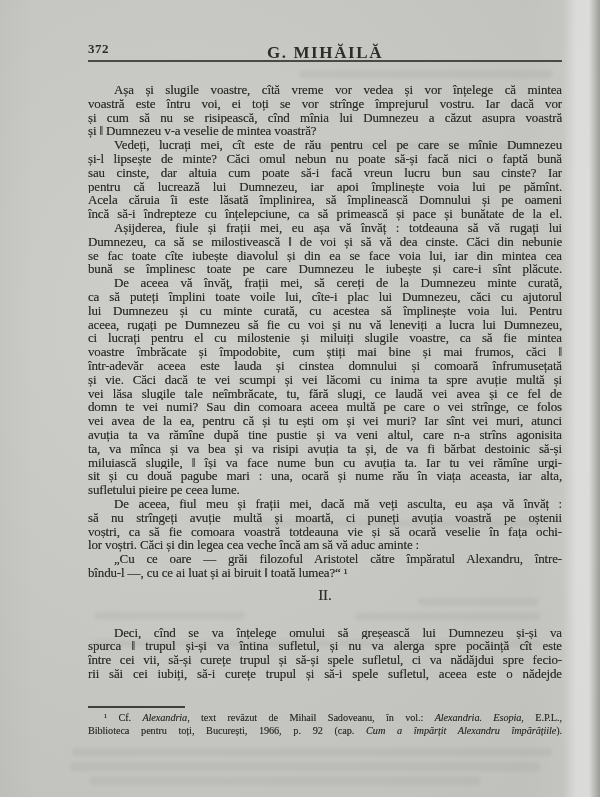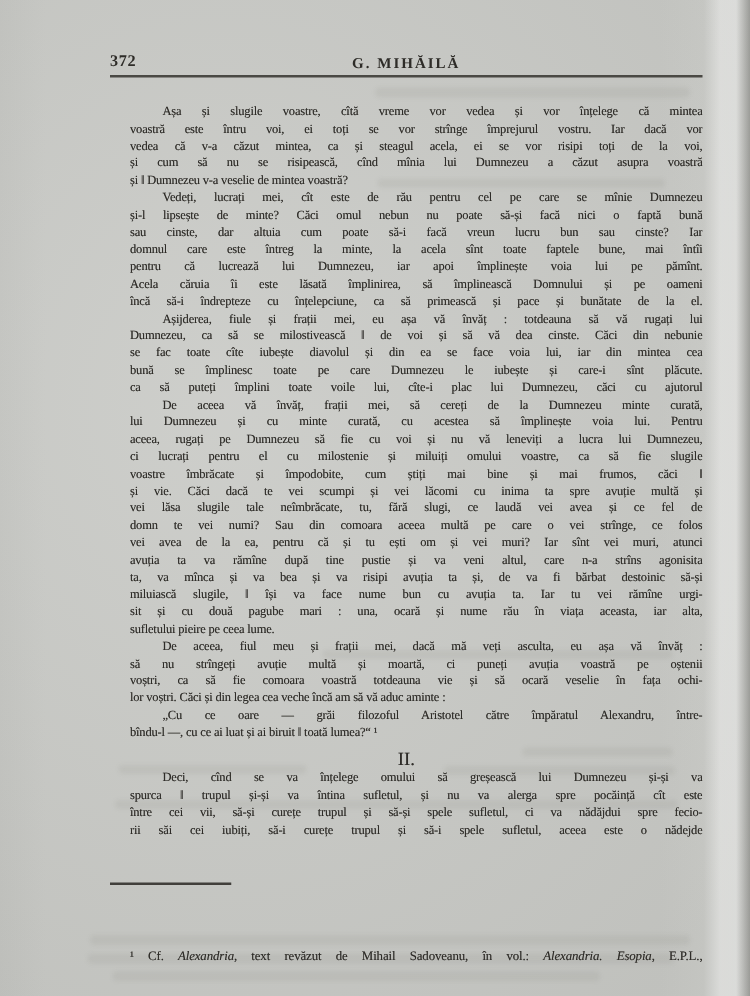--- a/index.html
+++ b/index.html
@@ -19,61 +19,59 @@
     background: linear-gradient(to right, rgba(255,255,255,0) 0%, rgba(255,255,255,0.40) 35%, rgba(255,255,255,0.42) 70%, rgba(96,96,92,0.38) 100%);
     pointer-events: none;
   }
   
   .page-number {
     position: absolute; left: 88px; top: 41px;
     font-size: 13px; font-weight: bold; letter-spacing: 0.5px;
   }
   .running-head {
     position: absolute; left: 88px; top: 43px; width: 474px;
-    text-align: center; font-size: 12px; font-weight: bold; letter-spacing: 1.6px;
+    text-align: center; font-size: 17px; font-weight: bold; letter-spacing: 1.6px;
   }
   .header-rule {
     position: absolute; left: 88px; top: 60px; width: 474px; height: 2.4px;
     background: #4a4944;
   }
   
   .text-block {
     position: absolute; left: 88px; top: 83px; width: 474px;
   }
   .line {
     position: relative;
     height: 13.8px; line-height: 13.8px;
-    font-size: 10px; letter-spacing: -0.15px;
+    font-size: 13px; letter-spacing: -0.15px;
     text-align: justify; text-align-last: justify;
     overflow: hidden; white-space: normal;
     text-shadow: 0 0 0.4px rgba(46,44,40,0.55);
-    margin-left: 16px;
   }
   .line.last { text-align-last: left; }
   .line.indent { text-indent: 26px; }
   .section-heading {
-    height: 14px; line-height: 14px; margin: 8px 0 1px 0;
+    height: 14px; line-height: 14px; margin: 8px 0 24px 0;
     text-align: center; font-size: 15px;
     text-shadow: 0 0 0.4px rgba(46,44,40,0.55);
   }
   
   .footnote-rule {
     position: absolute; left: 88px; top: 706px; width: 97px; height: 1.6px;
     background: #413f3b;
   }
   .footnote {
     position: absolute; left: 88px; top: 711px; width: 474px;
   }
   .fline {
     height: 13px; line-height: 13px;
     font-size: 10.3px; letter-spacing: -0.1px;
     text-align: justify; text-align-last: justify;
     overflow: hidden;
     text-shadow: 0 0 0.4px rgba(46,44,40,0.5);
-    margin-top: 48px;
   }
   .fline.indent { text-indent: 16px; }
   .fline i { font-style: italic; }
   
   .smudge {
     position: absolute; border-radius: 4px;
     background: rgba(100,102,95,0.085);
     filter: blur(1.6px);
     pointer-events: none;
   }
@@ -95,46 +93,45 @@
   <div class="smudge" style="left:90px; top:777px; width:390px; height:8px;"></div>
 
   <div class="page-number">372</div>
   <div class="running-head">G. MIHĂILĂ</div>
   <div class="header-rule"></div>
 
   <div class="text-block">
       <div class="para">
         <div class="line indent"><span>Așa și slugile voastre, cîtă vreme vor vedea și vor înțelege că mintea</span></div>
         <div class="line"><span>voastră este întru voi, ei toți se vor strînge împrejurul vostru. Iar dacă vor</span></div>
-        <div class="line"><span>vedea că v-a căzut mintea, ca și steagul acela, ei se vor risipi toți de la voi,</span></div>
         <div class="line"><span>și cum să nu se risipească, cînd mînia lui Dumnezeu a căzut asupra voastră</span></div>
         <div class="line last"><span>și ‖ Dumnezeu v-a veselie de mintea voastră?</span></div>
       </div>
       <div class="para">
         <div class="line indent"><span>Vedeți, lucrați mei, cît este de rău pentru cel pe care se mînie Dumnezeu</span></div>
         <div class="line"><span>și-l lipsește de minte? Căci omul nebun nu poate să-și facă nici o faptă bună</span></div>
         <div class="line"><span>sau cinste, dar altuia cum poate să-i facă vreun lucru bun sau cinste? Iar</span></div>
-        <div class="line"><span>domnul care este întreg la minte, la acela sînt toate faptele bune, mai întîi</span></div>
         <div class="line"><span>pentru că lucrează lui Dumnezeu, iar apoi împlinește voia lui pe pămînt.</span></div>
         <div class="line"><span>Acela căruia îi este lăsată împlinirea, să împlinească Domnului și pe oameni</span></div>
         <div class="line"><span>încă să-i îndrepteze cu înțelepciune, ca să primească și pace și bunătate de la el.</span></div>
       </div>
       <div class="para">
         <div class="line indent"><span>Așijderea, fiule și frații mei, eu așa vă învăț : totdeauna să vă rugați lui</span></div>
         <div class="line"><span>Dumnezeu, ca să se milostivească ‖ de voi și să vă dea cinste. Căci din nebunie</span></div>
         <div class="line"><span>se fac toate cîte iubește diavolul și din ea se face voia lui, iar din mintea cea</span></div>
         <div class="line"><span>bună se împlinesc toate pe care Dumnezeu le iubește și care-i sînt plăcute.</span></div>
       </div>
       <div class="para">
+        <div class="line indent"><span>De aceea vă învăț, frații mei, să cereți de la Dumnezeu minte curată,</span></div>
         <div class="line"><span>ca să puteți împlini toate voile lui, cîte-i plac lui Dumnezeu, căci cu ajutorul</span></div>
-        <div class="line indent"><span>De aceea vă învăț, frații mei, să cereți de la Dumnezeu minte curată,</span></div>
         <div class="line"><span>lui Dumnezeu și cu minte curată, cu acestea să împlinește voia lui. Pentru</span></div>
         <div class="line"><span>aceea, rugați pe Dumnezeu să fie cu voi și nu vă leneviți a lucra lui Dumnezeu,</span></div>
-        <div class="line"><span>ci lucrați pentru el cu milostenie și miluiți omului voastre, ca să fie slugile</span></div>
+        <div class="line"><span>ci lucrați pentru el cu milostenie și miluiți slugile voastre, ca să fie mintea</span></div>
         <div class="line"><span>voastre îmbrăcate și împodobite, cum știți mai bine și mai frumos, căci ‖</span></div>
+        <div class="line"><span>într-adevăr aceea este lauda și cinstea domnului și comoară înfrumusețată</span></div>
         <div class="line"><span>și vie. Căci dacă te vei scumpi și vei lăcomi cu inima ta spre avuție multă și</span></div>
         <div class="line"><span>vei lăsa slugile tale neîmbrăcate, tu, fără slugi, ce laudă vei avea și ce fel de</span></div>
         <div class="line"><span>domn te vei numi? Sau din comoara aceea multă pe care o vei strînge, ce folos</span></div>
         <div class="line"><span>vei avea de la ea, pentru că și tu ești om și vei muri? Iar sînt vei muri, atunci</span></div>
         <div class="line"><span>avuția ta va rămîne după tine pustie și va veni altul, care n-a strîns agonisita</span></div>
         <div class="line"><span>ta, va mînca și va bea și va risipi avuția ta și, de va fi bărbat destoinic să-și</span></div>
         <div class="line"><span>miluiască slugile, ‖ își va face nume bun cu avuția ta. Iar tu vei rămîne urgi-</span></div>
         <div class="line"><span>sit și cu două pagube mari : una, ocară și nume rău în viața aceasta, iar alta,</span></div>
         <div class="line last"><span>sufletului pieire pe ceea lume.</span></div>
       </div>

